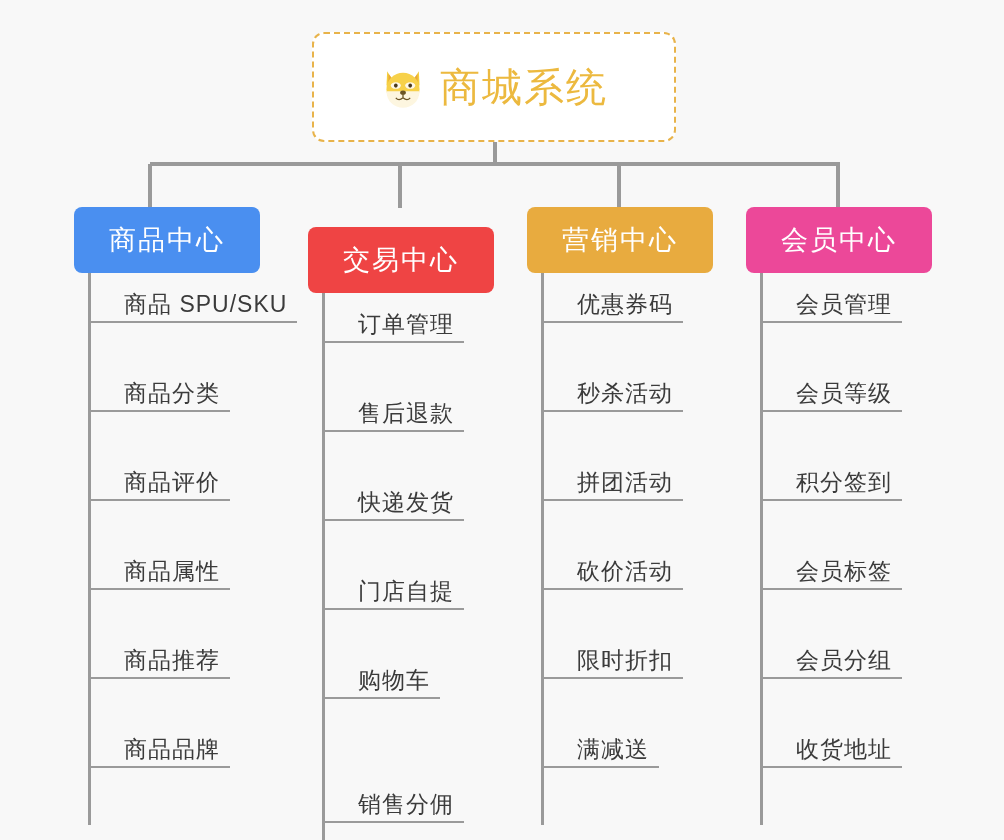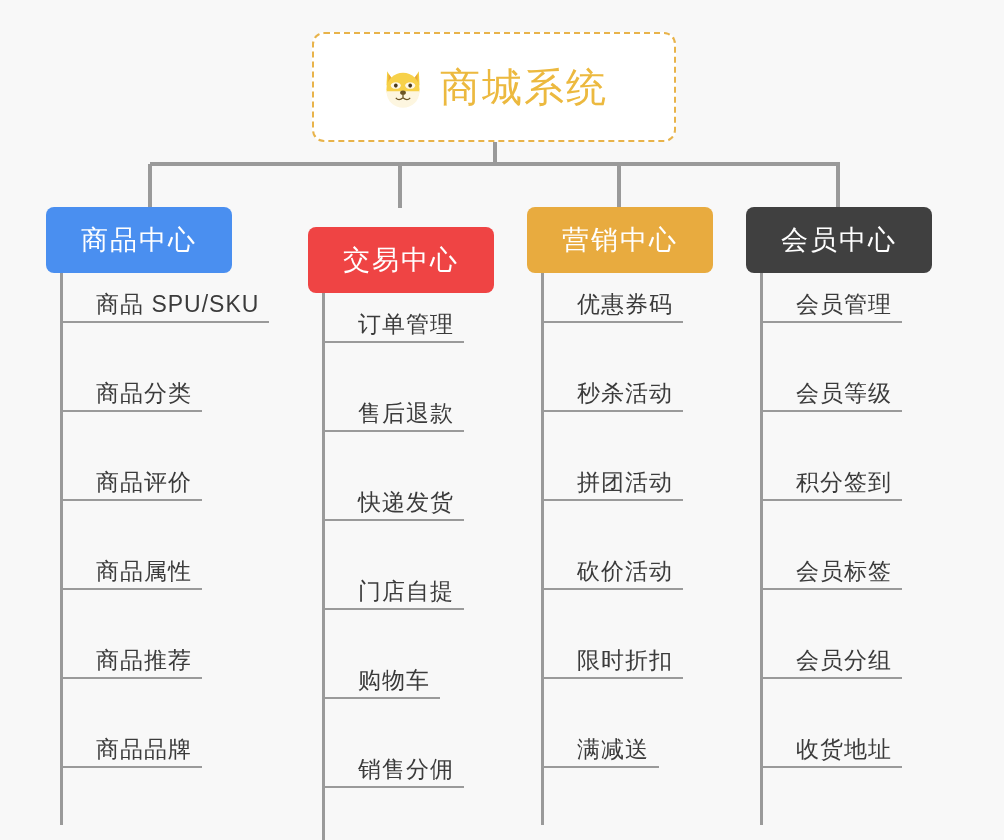--- a/index.html
+++ b/index.html
@@ -102,21 +102,21 @@
     font-size: 23px;
     color: #3b3b3b;
     white-space: nowrap;
     padding: 0 10px 4px 33px;
     border-bottom: 2px solid #9a9a9a;
     line-height: 1.15;
     letter-spacing: 1px;
   }
 
   
-  .branch-1 { left: 46px;  width: 186px; }
+  .branch-1 { left: 74px;  width: 186px; }
   .branch-2 { left: 308px; width: 186px; }
   .branch-3 { left: 527px; width: 186px; }
   .branch-4 { left: 746px; width: 186px; }
 </style>
 </head>
 <body style="background: rgb(248, 248, 248);">
 
 <div id="mindmap">
 
   <div class="root-node" style="border-color: rgb(232, 179, 74);">
@@ -188,21 +188,21 @@
       <div class="leaf">
           <span class="leaf-label" style="border-bottom-color: rgb(154, 154, 154);">快递发货</span>
         </div>
       <div class="leaf">
           <span class="leaf-label" style="border-bottom-color: rgb(154, 154, 154);">门店自提</span>
         </div>
       <div class="leaf">
           <span class="leaf-label" style="border-bottom-color: rgb(154, 154, 154);">购物车</span>
         </div>
       <div class="leaf">
-          <span class="leaf-label" style="border-bottom-color: rgb(154, 154, 154);">销售分佣</span>
+          <span class="leaf-label" style="border-bottom-color: rgb(154, 154, 154); margin-top: 35px;">销售分佣</span>
         </div>
     </div>
   </div>
 
   <div class="branch branch-3">
     <div class="branch-head" style="background: rgb(232, 171, 63);">
       <span>营销中心</span>
     </div>
     <div class="leaf-list" style="border-left-color: rgb(154, 154, 154);">
       <div class="leaf">
@@ -220,21 +220,21 @@
       <div class="leaf">
           <span class="leaf-label" style="border-bottom-color: rgb(154, 154, 154);">限时折扣</span>
         </div>
       <div class="leaf">
           <span class="leaf-label" style="border-bottom-color: rgb(154, 154, 154);">满减送</span>
         </div>
     </div>
   </div>
 
   <div class="branch branch-4">
-    <div class="branch-head" style="background: #404040;">
+    <div class="branch-head" style="background: #ec4899;">
       <span>会员中心</span>
     </div>
     <div class="leaf-list" style="border-left-color: rgb(154, 154, 154);">
       <div class="leaf">
           <span class="leaf-label" style="border-bottom-color: rgb(154, 154, 154);">会员管理</span>
         </div>
       <div class="leaf">
           <span class="leaf-label" style="border-bottom-color: rgb(154, 154, 154);">会员等级</span>
         </div>
       <div class="leaf">

